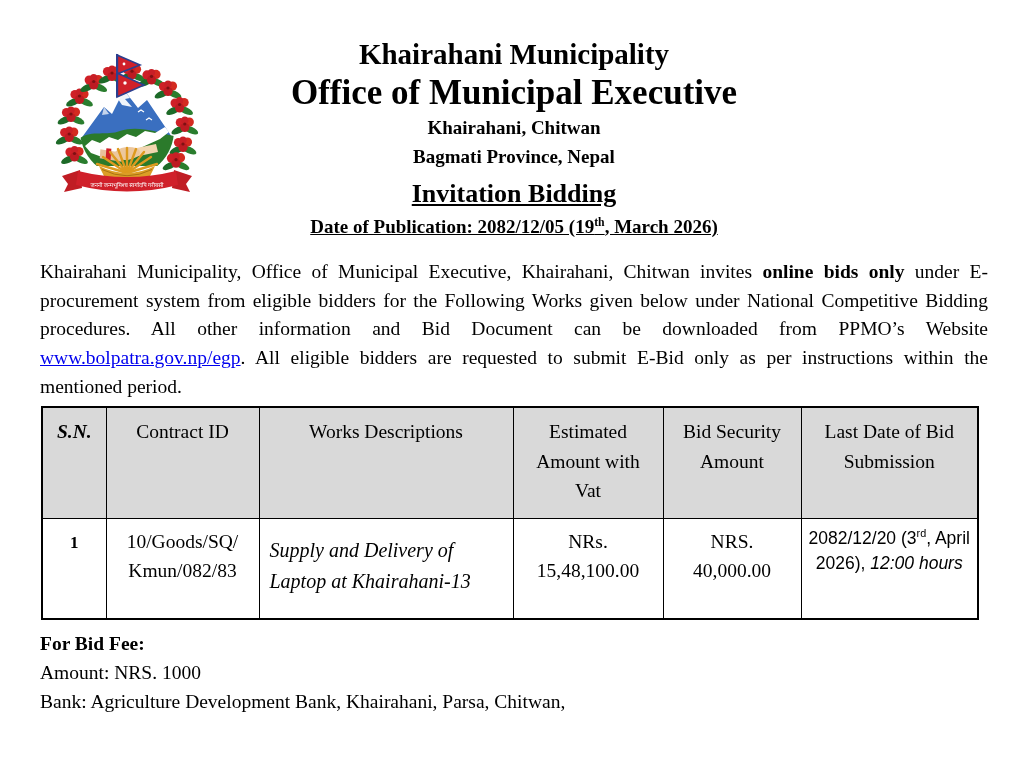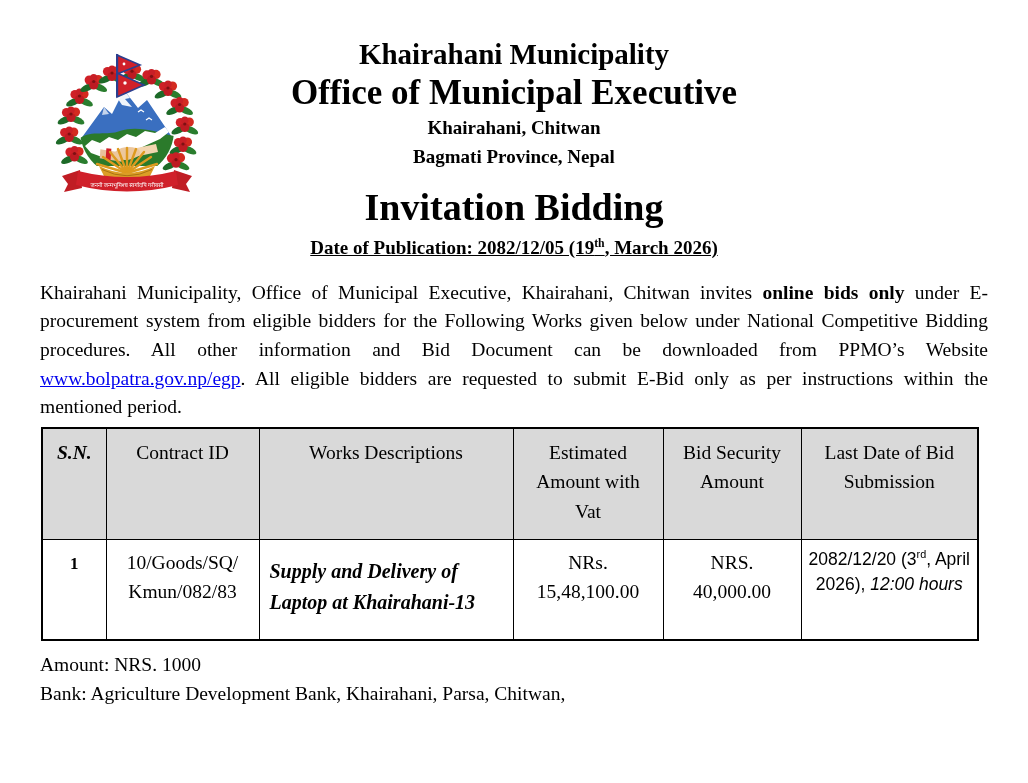--- a/index.html
+++ b/index.html
@@ -7,21 +7,21 @@
   .doc{
     position:relative;width:1028px;height:783px;
     font-family:"Liberation Serif", serif;color:#000;
   }
   
   .doc-header{position:relative;padding-top:36px;text-align:center;}
   .emblem{position:absolute;left:52px;top:52px;width:150px;height:140px;}
   .org-name{font-size:29px;font-weight:bold;line-height:1.25;}
   .office-name{font-size:35px;font-weight:bold;line-height:1.2;}
   .addr{font-size:19px;font-weight:bold;line-height:1.52;}
-  .notice-title{display:inline-block;font-size:38px;font-weight:bold;margin-top:14px;line-height:1.15;}
+  .notice-title{display:inline-block;font-size:26px;font-weight:bold;text-decoration:underline;margin-top:7px;line-height:1.15;}
   .pub-date{font-size:19px;font-weight:bold;margin-top:7px;line-height:1.2;text-decoration:underline;}
   sup{font-size:0.62em;}
   
   .intro{
     margin:19px 40px 0 40px;font-size:19.5px;line-height:1.47;
     text-align:justify;
   }
   .intro a{color:#0000ee;text-decoration:underline;cursor:pointer;}
   
   .bid-table{
@@ -36,21 +36,21 @@
     vertical-align:top;padding:9px 10px 0 10px;line-height:1.5;text-align:center;
   }
   .bid-table th.h-sn{font-weight:bold;font-style:italic;margin-top:35px;}
   .bid-table td{
     vertical-align:top;padding:8px 6px 0 6px;font-size:19.5px;
     text-align:center;line-height:1.5;
   }
   .bid-table td.c-sn{font-weight:bold;font-size:17px;padding-top:11px;}
   .bid-table td.c-contract{white-space:pre-line;}
   .bid-table td.c-works{
-    text-align:left;font-weight:bold;font-style:italic;font-size:20px;
+    text-align:left;font-weight:normal;font-style:italic;font-size:20px;
     padding:16px 8px 0 10px;line-height:1.55;
   }
   .bid-table td.c-amount{white-space:pre-line;}
   .bid-table td.c-date{
     font-family:"Liberation Sans", sans-serif;font-size:17.5px;
     line-height:1.45;padding-top:7px;
   }
   
   .bid-fee{margin:9px 40px 0 40px;font-size:19.5px;line-height:1.49;}
   .fee-heading{font-weight:bold;}
@@ -186,17 +186,18 @@
         <td class="c-amount">NRs.
 15,48,100.00</td>
         <td class="c-amount">NRS.
 40,000.00</td>
         <td class="c-date"><span>2082/12/20 (3</span><sup>rd</sup><span>, April 2026), </span><i>12:00 hours</i></td>
       </tr>
     </tbody>
   </table>
 
   <div class="bid-fee">
+    <div class="fee-heading">For Bid Fee:</div>
     <div>Amount: NRS. 1000</div>
     <div>Bank: Agriculture Development Bank, Khairahani, Parsa, Chitwan,</div>
   </div>
 
 </div>
 
 </body></html>

